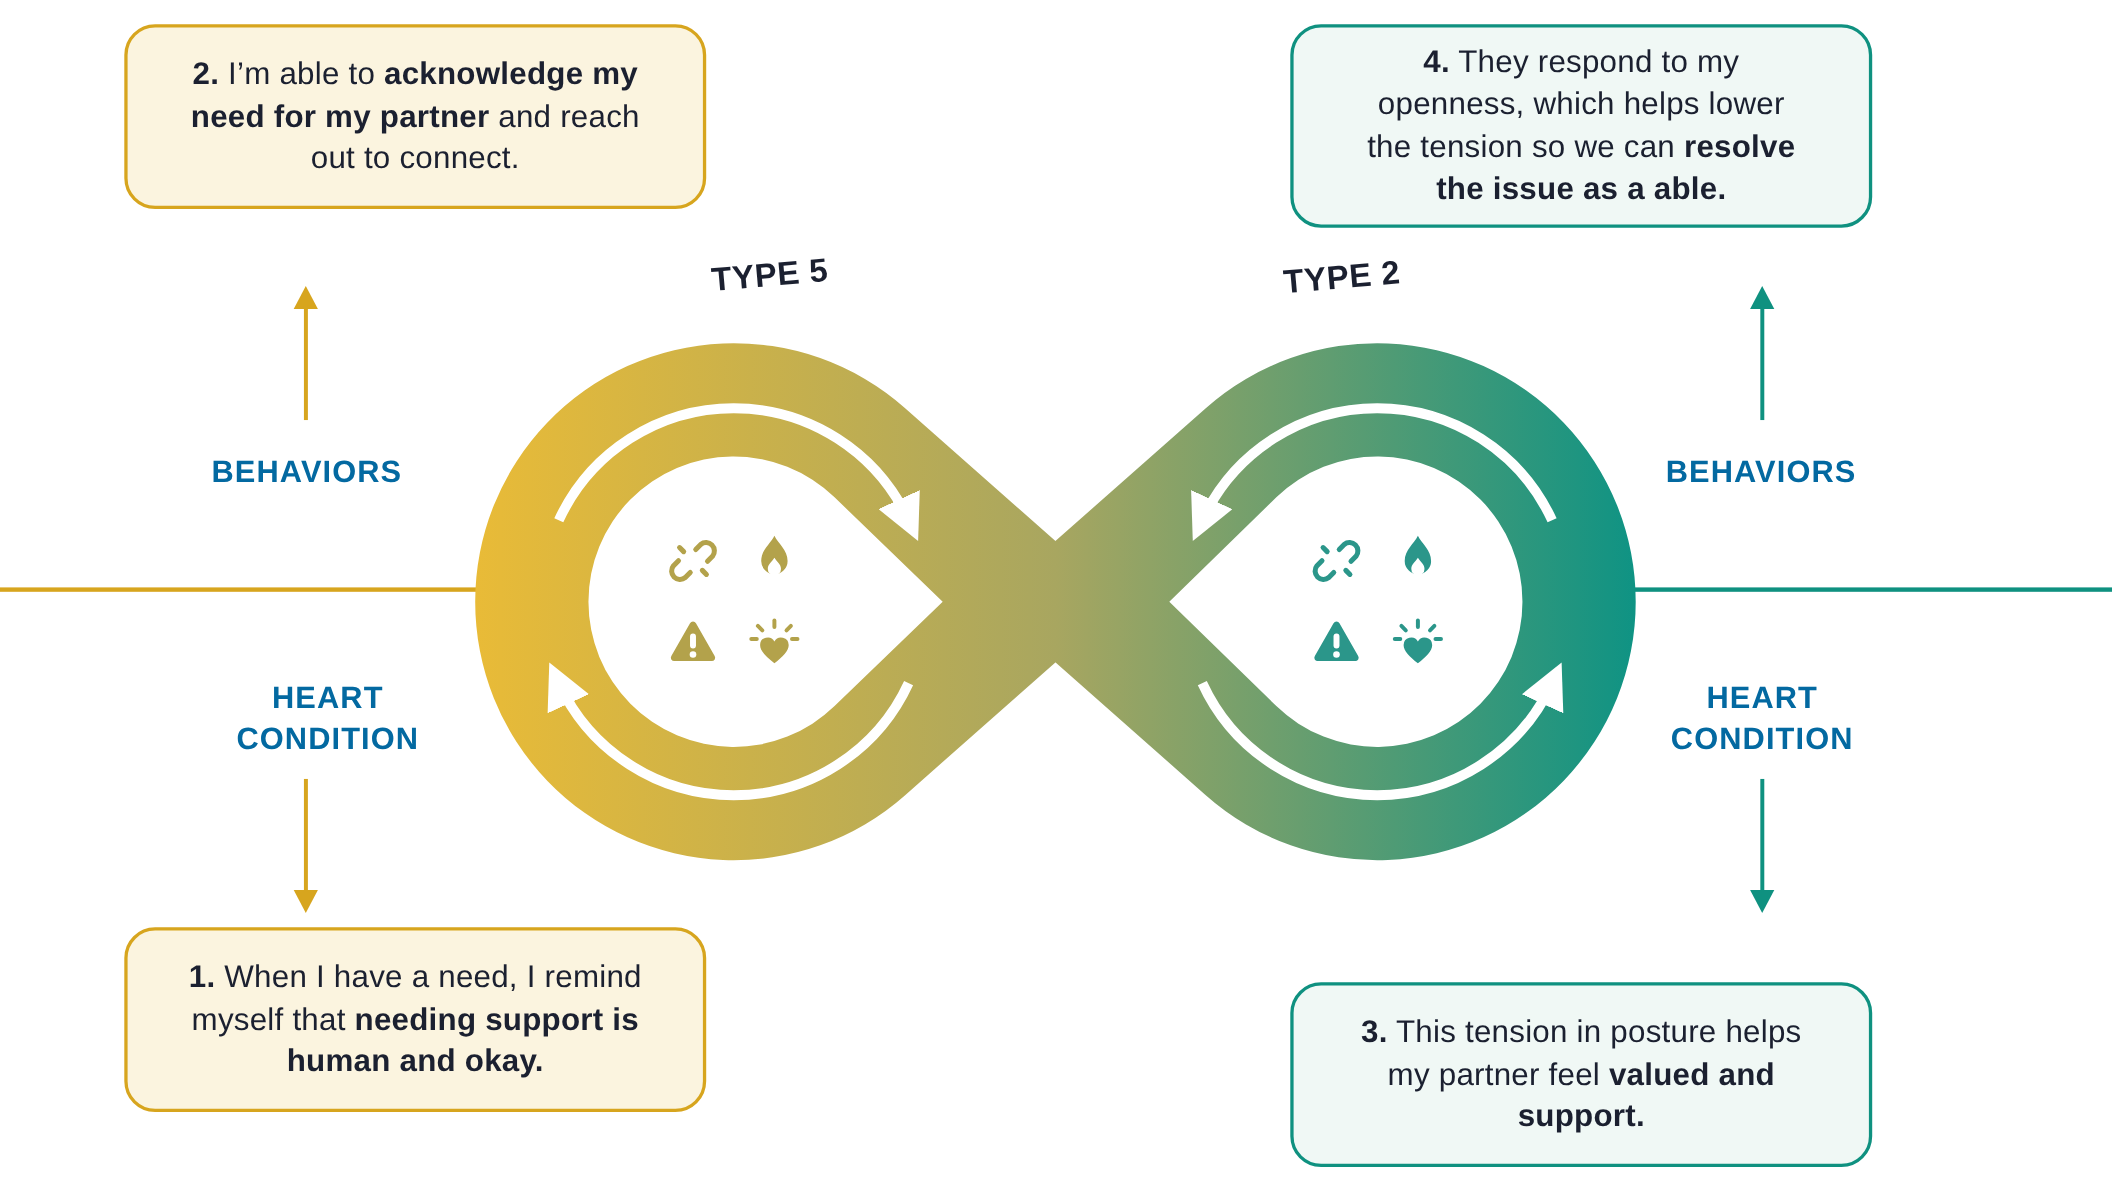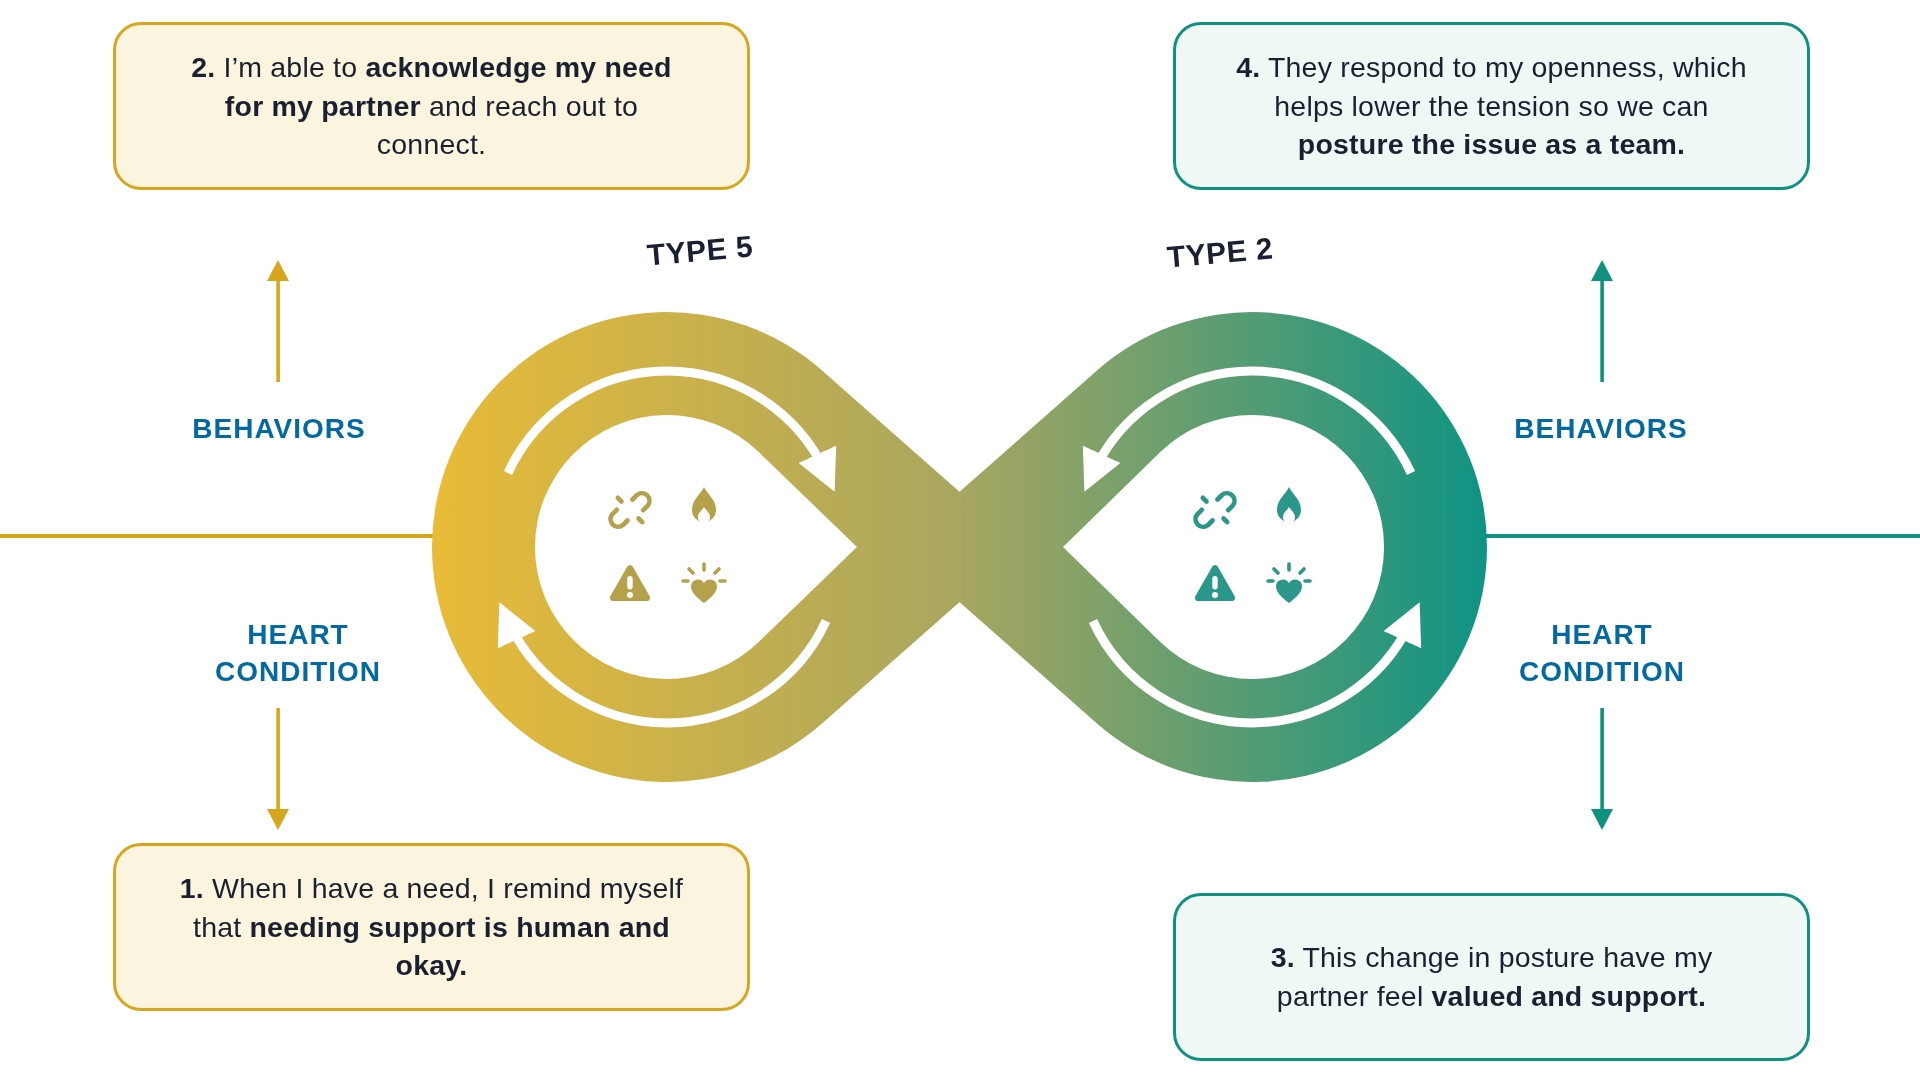--- a/index.html
+++ b/index.html
@@ -1,21 +1,21 @@
 <!DOCTYPE html>
 <html><head>
 <meta charset="utf-8">
 <style>
   html,body{margin:0;padding:0;background:#ffffff;}
   #canvas{
     position:relative;width:1920px;height:1080px;background:#ffffff;overflow:hidden;
     font-family:"Liberation Sans","DejaVu Sans",sans-serif;color:#1B2030;
   }
   .callout{
-    position:absolute;width:637px;min-height:168px;box-sizing:border-box;
+    position:absolute;width:529px;min-height:168px;box-sizing:border-box;
     border-radius:28px;display:flex;align-items:center;justify-content:center;
     text-align:center;padding:12px 55px;
   }
   .callout p{margin:0;font-size:28.5px;line-height:1.36;letter-spacing:.2px;}
   .callout b{font-weight:700;}
   .callout.gold{border:3.5px solid #D7A51E;background:#FBF4DF;}
   .callout.teal{border:3.5px solid #0F9180;background:#F0F8F5;}
   .side-label{
     position:absolute;width:300px;text-align:center;font-weight:700;
     font-size:28px;letter-spacing:1px;line-height:37px;color:#0369a1;
@@ -32,29 +32,29 @@
 </head>
 <body>
 
 <div id="canvas">
 
   <div class="callout gold" style="left:113px;top:22px;">
     <p><b>2.</b><span> I’m able to </span><b>acknowledge my need for my partner</b><span> and reach out to connect.</span></p>
   </div>
 
   <div class="callout teal" style="left:1173px;top:22px;">
-    <p><b>4.</b><span> They respond to my openness, which helps lower the tension so we can </span><b>posture the issue as a team.</b></p>
+    <p><b>4.</b><span> They respond to my openness, which helps lower the tension so we can </span><b>resolve the issue as a able.</b></p>
   </div>
 
   <div class="callout gold" style="left:113px;top:843px;">
     <p><b>1.</b><span> When I have a need, I remind myself that </span><b>needing support is human and okay.</b></p>
   </div>
 
   <div class="callout teal" style="left:1173px;top:893px;">
-    <p><b>3.</b><span> This change in posture have my partner feel </span><b>valued and support.</b></p>
+    <p><b>3.</b><span> This tension in posture helps my partner feel </span><b>valued and support.</b></p>
   </div>
 
   <div class="side-label" style="left:129px;top:410px;">BEHAVIORS</div>
   <div class="side-label" style="left:148px;top:616px;">
     <div>HEART</div>
     <div>CONDITION</div>
   </div>
   <div class="side-label" style="left:1451px;top:410px;">BEHAVIORS</div>
   <div class="side-label" style="left:1452px;top:616px;">
     <div>HEART</div>

